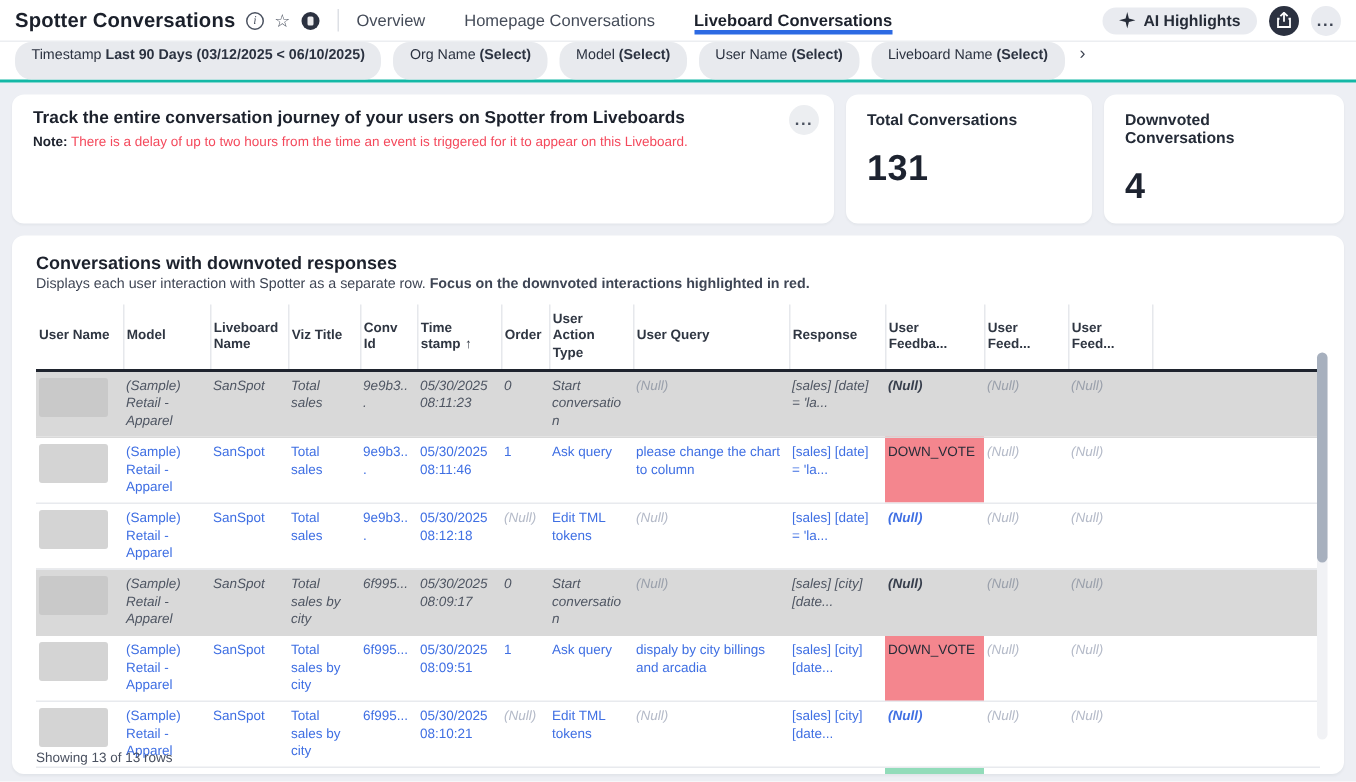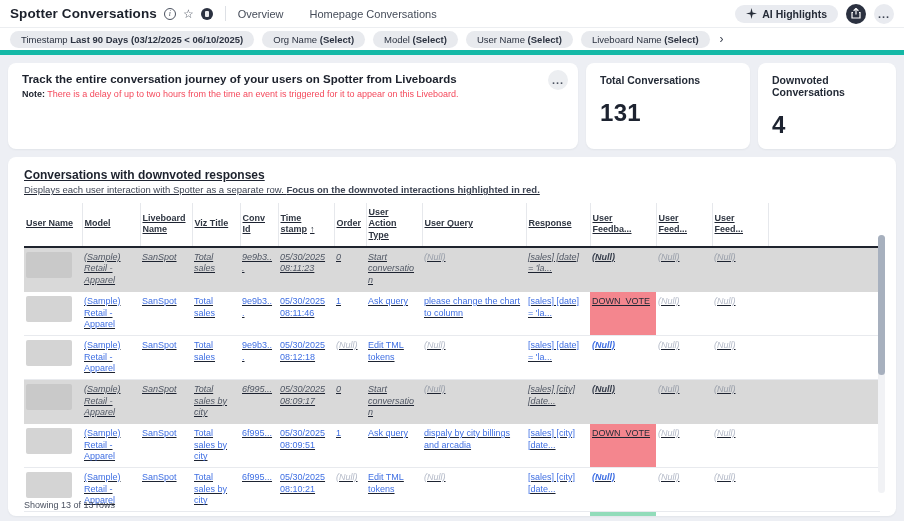--- a/index.html
+++ b/index.html
@@ -19,44 +19,44 @@
   .tabs { display:flex; align-items:center; gap:26px; }
   .tab { display:flex; align-items:center; font-size:11px; color:#454c59; cursor:pointer; border-bottom:3px solid transparent; padding-top:3px; }
   .tab.active { font-weight:bold; color:#1b202b; border-bottom-color:#2d6ae3; }
   .tb-right { margin-left:auto; display:flex; align-items:center; gap:8px; }
   .ai-pill { display:flex; align-items:center; gap:5px; background:#e9ebf0; border-radius:11px; padding:3px 11px; font-size:10.5px; font-weight:bold; color:#262c38; }
   .circle-btn { width:20px; height:20px; border-radius:50%; display:flex; align-items:center; justify-content:center; }
   .circle-btn.dark { background:#2b3140; }
   .circle-btn.light { background:#e9ebf0; color:#3d4452; font-size:11px; font-weight:bold; letter-spacing:1px; }
 
   
-  .filterbar { height:27px; background:#fff; display:flex; align-items:center; gap:8px; padding:0 10px; border-bottom:5px solid #14b8a6; }
+  .filterbar { height:27px; background:#fff; display:flex; gap:8px; padding:0 10px; border-bottom:2px solid #14b8a6; }
   .chip { background:#e8eaee; border-radius:11px; padding:3px 11px; font-size:9.5px; color:#2b3240; white-space:nowrap; }
   .chip b { font-weight:bold; }
   .chip-more { font-size:12px; color:#3d4452; padding:0 2px; }
 
   
   .content { padding:8px; height:466px; }
   .row1 { display:flex; gap:8px; height:86px; }
   .card { background:#fff; border-radius:8px; box-shadow:0 1px 2px rgba(25,30,40,.05); }
   .info-card { flex:1; position:relative; padding:10px 14px; }
   .info-title { font-size:11.5px; font-weight:bold; color:#1c212c; margin-bottom:3px; }
   .info-card ul { list-style:disc; margin-left:16px; }
   .info-card li { font-size:9px; color:#3e4554; line-height:1.45; }
   .note-line { font-size:9px; line-height:1.45; }
   .note-label { font-weight:bold; color:#1c212c; }
   .note-text { color:#f4495c; }
   .dots-btn { position:absolute; top:7px; right:10px; width:20px; height:20px; border-radius:50%; background:#eceef1; color:#4b5260; font-size:11px; font-weight:bold; letter-spacing:1px; display:flex; align-items:center; justify-content:center; }
   .kpi { padding:11px 14px; }
-  .kpi1 { width:164px; } .kpi2 { width:138px; }
+  .kpi1 { width:164px; } .kpi2 { width:160px; }
   .kpi-label { font-size:10.5px; font-weight:bold; color:#242b37; }
   .kpi-value { font-size:24px; font-weight:bold; color:#1d2330; margin-top:13px; letter-spacing:.3px; }
 
   
-  .table-card { margin-top:8px; height:359px; position:relative; overflow:hidden; padding-top:11px;text-decoration:underline; }
+  .table-card { margin-top:8px; height:359px; position:relative; overflow:hidden; padding-top:11px; }
   .tbl-title { font-size:12px; font-weight:bold; color:#1c212c; padding:0 16px; }
   .tbl-sub { font-size:9.5px; color:#3e4554; padding:2px 16px 0; }
   .tbl-sub b { font-weight:bold; }
   table { border-collapse:collapse; table-layout:fixed; width:856px; margin:8px 16px 0; }
   thead th { font-size:9px; font-weight:bold; color:#2f3642; text-align:left; vertical-align:middle; padding:4px 5px 5px 2px; border-right:1px solid #e6e8ec; line-height:1.25; height:30px; }
   thead th.filler, thead th:last-child { border-right:none; }
   thead { border-bottom:2px solid #1f242e; }
   .sort-arrow { font-weight:bold; color:#2f3642; margin-left:3px; font-size:9px; }
   tbody td { font-size:9px; color:#3d4452; vertical-align:top; padding:4px 5px 4px 2px; line-height:1.3; border-bottom:1px solid #e8eaee; word-wrap:break-word; }
   tr.striped td { background:#d9d9d9; border-bottom:1px solid #d9d9d9; font-style:italic; }
@@ -83,20 +83,21 @@
   <div class="title-wrap">
     <span class="page-title">Spotter Conversations</span>
     <span class="t-icon info-circ">i</span>
     <span class="t-icon star">☆</span>
     <span class="t-icon dark-circ"></span>
   </div>
   <div class="tb-divider"></div>
   <div class="tabs" id="tabs">
       <div class="tab">Overview</div>
       <div class="tab">Homepage Conversations</div>
+      <div class="tab active">Liveboard Conversations</div>
     </div>
   <div class="tb-right">
     <div class="ai-pill">
       <svg width="11" height="11" viewBox="0 0 12 12">
         <path d="M6 0 L7.2 4.8 L12 6 L7.2 7.2 L6 12 L4.8 7.2 L0 6 L4.8 4.8 Z" fill="#262c38"></path>
       </svg>
       <span>AI Highlights</span>
     </div>
     <div class="circle-btn dark">
       <svg width="10" height="11" viewBox="0 0 10 11">

